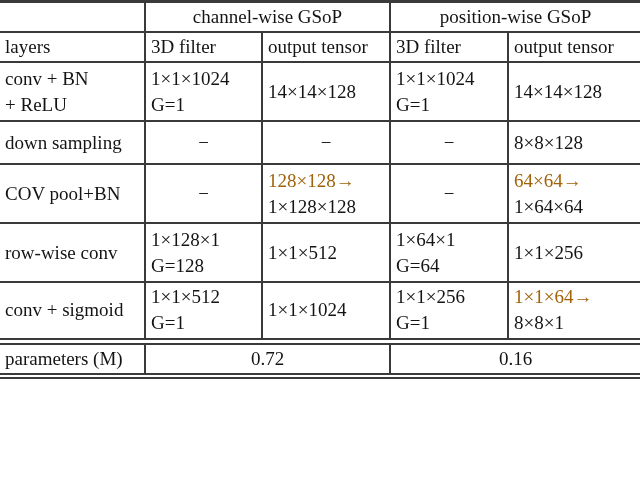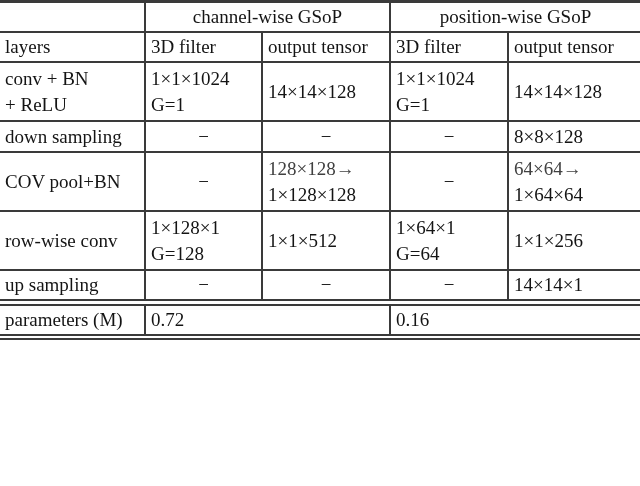--- a/index.html
+++ b/index.html
@@ -26,29 +26,29 @@
     padding: 1px 5px;
     line-height: 26px;
     overflow: hidden;
     white-space: nowrap;
   }
   tr { border-top: 2px solid #3a3a3a; }
   thead tr.group-row { border-top: none; margin-left: 48px; }
   td + td, th + th, th + td, td + th { border-left: 2px solid #3a3a3a; }
   .group-cell { text-align: center; }
   .dash { text-align: center; }
-  .val-center { }
-  tr.h1 { height: 31px; margin-top: 26px; }
+  .val-center { text-align: center; }
+  tr.h1 { height: 43px; margin-top: 26px; }
   tr.h2 { height: 59px; }
   tr.group-row { height: 30px; }
   tr.head-row { height: 14px; }
   tbody.summary tr { height: 33px; }
   tbody.summary tr:first-child { border-top: 7px double #3a3a3a; margin-top: 12px; }
   .ln { display: block; }
-  .muted { color: #404040; }
+  .muted { color: #a16207; }
 </style>
 </head>
 <body>
 
 <table class="gsop">
   <colgroup>
     <col style="width:145px">
     <col style="width:117px">
     <col style="width:128px">
     <col style="width:118px">
@@ -137,35 +137,38 @@
         <span class="ln">1×1×512</span>
       </td>
       <td>
         <span class="ln">1×64×1</span>
         <span class="ln">G=64</span>
       </td>
       <td>
         <span class="ln">1×1×256</span>
       </td>
     </tr>
-    <tr class="h1">
+    <tr class="h2">
       <td>
-        <span class="ln">up sampling</span>
-      </td>
-      <td class="dash">
-        <span class="ln">−</span>
-      </td>
-      <td class="dash">
-        <span class="ln">−</span>
-      </td>
-      <td class="dash">
-        <span class="ln">−</span>
+        <span class="ln">conv + sigmoid</span>
       </td>
       <td>
-        <span class="ln">14×14×1</span>
+        <span class="ln">1×1×512</span>
+        <span class="ln">G=1</span>
+      </td>
+      <td>
+        <span class="ln">1×1×1024</span>
+      </td>
+      <td>
+        <span class="ln">1×1×256</span>
+        <span class="ln">G=1</span>
+      </td>
+      <td>
+        <span class="ln muted">1×1×64→</span>
+        <span class="ln">8×8×1</span>
       </td>
     </tr>
   </tbody>
   <tbody class="summary">
     <tr>
       <td>parameters (M)</td>
       <td class="val-center" colspan="2">0.72</td>
       <td class="val-center" colspan="2">0.16</td>
     </tr>
   </tbody>

